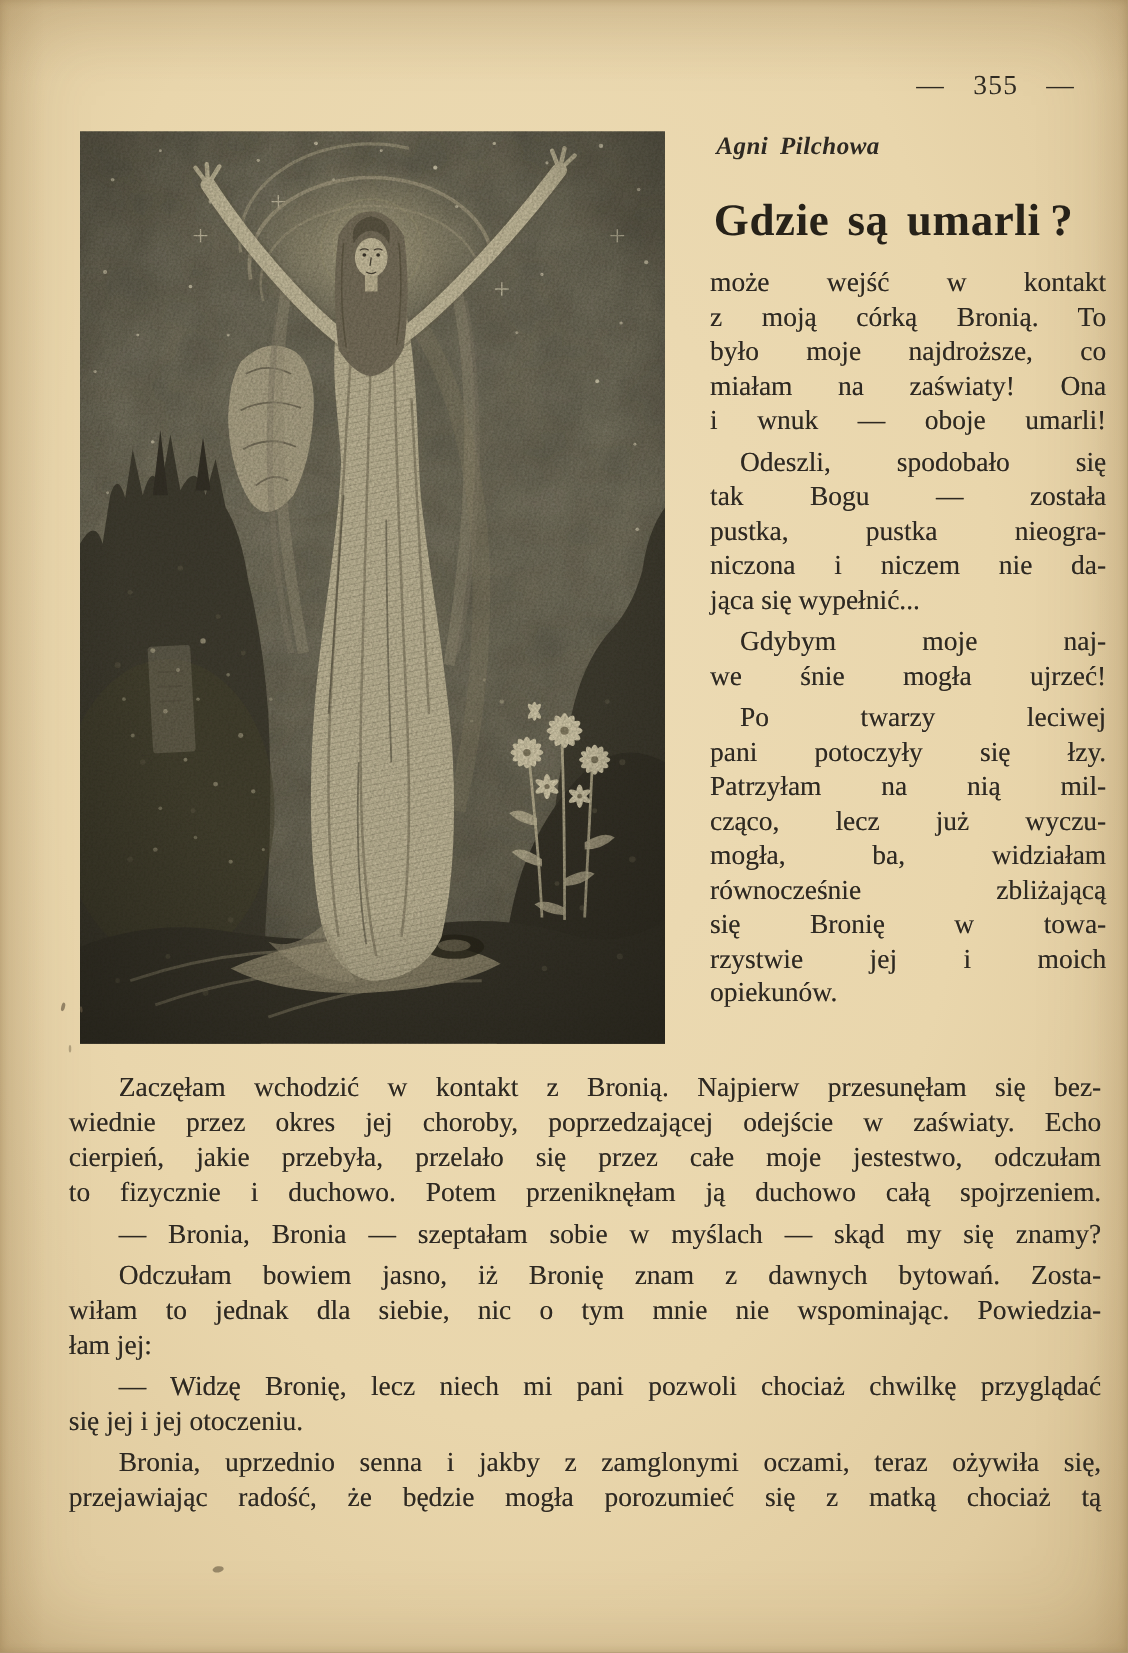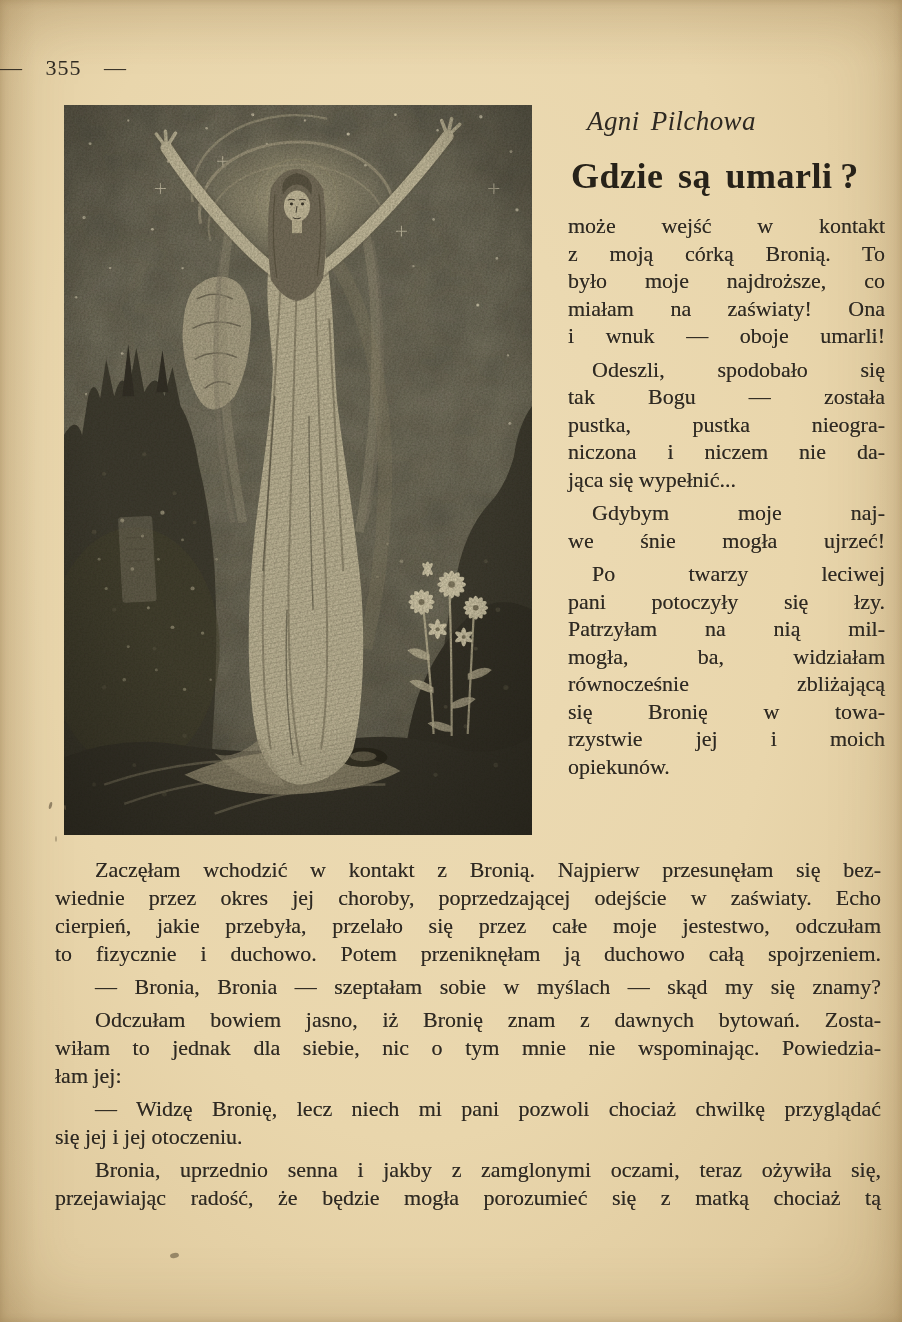--- a/index.html
+++ b/index.html
@@ -8,30 +8,30 @@
     background:
       linear-gradient(180deg, rgba(140,105,55,.10) 0%, rgba(0,0,0,0) 5%),
       linear-gradient(90deg, rgba(140,105,55,.12) 0%, rgba(0,0,0,0) 4%),
       linear-gradient(270deg, rgba(140,105,55,.08) 0%, rgba(0,0,0,0) 3%),
       radial-gradient(ellipse at 46% 38%, #eddcb6 0%, #e9d6ac 55%, #e0cb9f 82%, #d2bb8d 100%);
     box-shadow: inset 0 0 70px rgba(110,80,35,.28), inset 0 0 8px rgba(90,65,25,.22);
     font-family:"Liberation Serif","DejaVu Serif",serif;
     color:#2e2922;
   }
   .page-number{
-    position:absolute; top:55px; left:0; width:860px; text-align:left;
+    position:absolute; top:55px; left:0; width:860px; text-align:right;
     font-size:22px; letter-spacing:1px; word-spacing:16px; color:#2f2a22;
   }
   .illustration{
     position:absolute; left:64px; top:105px; width:468px; height:730px;
   }
   .illustration svg{display:block; width:100%; height:100%;}
   .author{
-    position:absolute; left:587px; top:106px;
-    font-style:italic; font-size:27px; letter-spacing:.4px; word-spacing:4px;
+    position:absolute; left:573px; top:106px;
+    font-style:italic; font-size:20px; letter-spacing:.4px; word-spacing:4px;font-weight:bold;
   }
   .title{
     position:absolute; left:571px; top:155px; margin:0;
     font-size:36px; font-weight:bold; color:#272219;
     letter-spacing:.5px; word-spacing:5px;
   }
   .textcol{
     font-size:22px; text-shadow:0 0 .5px rgba(46,41,34,.55);
   }
   #rightcol{
@@ -381,20 +381,21 @@
         <div class="line endshort">jąca się wypełnić...</div>
       </div>
       <div class="para">
         <div class="line first">Gdybym moje naj-</div>
         <div class="line">we śnie mogła ujrzeć!</div>
       </div>
       <div class="para">
         <div class="line first">Po twarzy leciwej</div>
         <div class="line">pani potoczyły się łzy.</div>
         <div class="line">Patrzyłam na nią mil-</div>
+        <div class="line">cząco, lecz już wyczu-</div>
         <div class="line">mogła, ba, widziałam</div>
         <div class="line">równocześnie zbliżającą</div>
         <div class="line">się Bronię w towa-</div>
         <div class="line">rzystwie jej i moich</div>
         <div class="line endshort">opiekunów.</div>
       </div>
     </div>
   <div class="textcol" id="bodytext">
       <div class="para">
         <div class="line first">Zaczęłam wchodzić w kontakt z Bronią. Najpierw przesunęłam się bez-</div>

